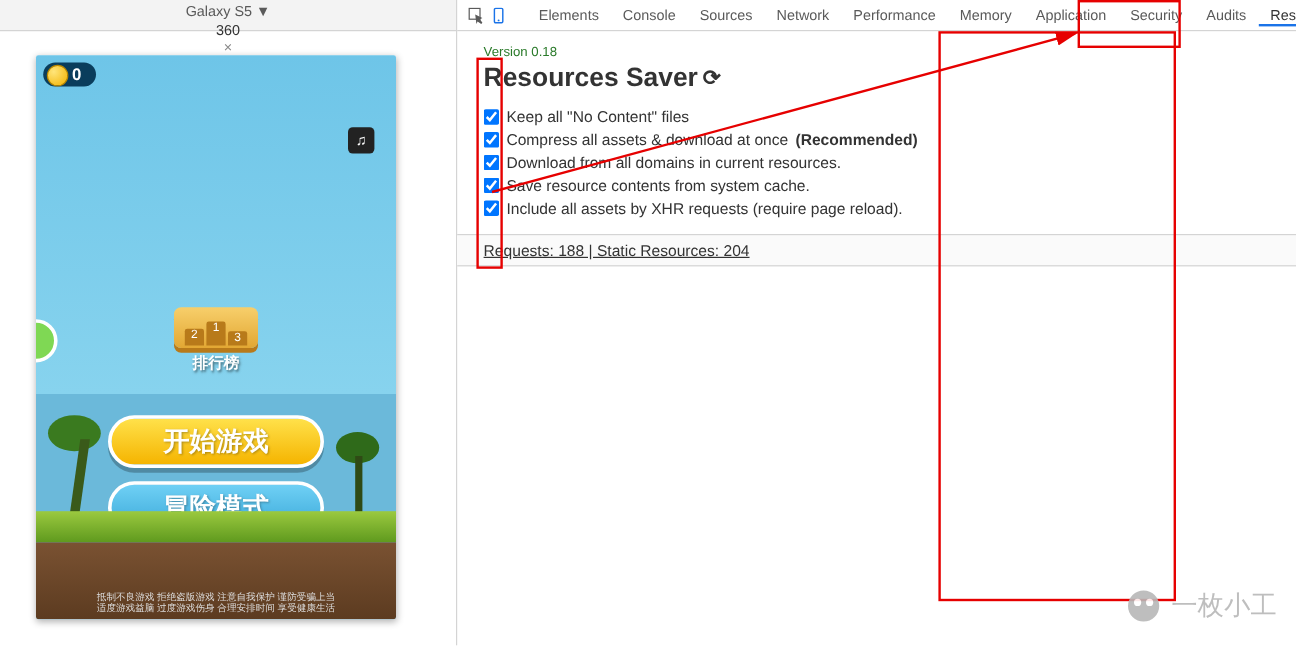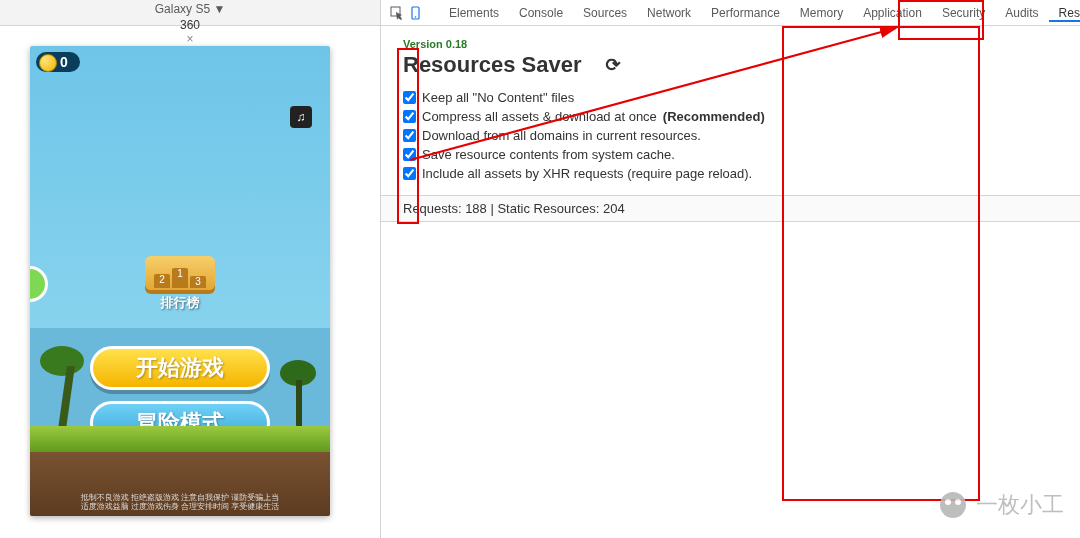--- a/index.html
+++ b/index.html
@@ -53,26 +53,26 @@
 .right-pane { position:absolute; left:380px; top:0; right:0; height:538px; border-left:1px solid #d4d4d4; background:#fff; }
 .dt-toolbar { height:26px; border-bottom:1px solid #d4d4d4; display:flex; align-items:center; padding:0 6px; gap:0; font-size:12px; color:#5a5a5a; }
 .dt-ico { width:16px; height:16px; display:inline-flex; align-items:center; justify-content:center; margin:0 3px; cursor:pointer; }
 .dt-tab { padding:0 10px; height:26px; line-height:26px; cursor:pointer; color:#5a5a5a; white-space:nowrap; }
 .dt-tab.active { color:#333; border-bottom:2px solid #1a73e8; }
 .dt-divider { width:1px; height:16px; background:#d4d4d4; margin:0 6px; }
 
 
 .panel { padding:12px 22px; font-family: "Segoe UI", sans-serif; display:none; color:#333; }
 .panel.active { display:block; }
-.version { color:#2a7a2a; font-size:11px;font-weight:bold; }
-.panel h2 { font-size:22px; font-weight:600; margin:2px 0 12px 0; display:flex; align-items:center; gap:24px; }
+.version { color:#2a7a2a; font-size:11px; }
+.panel h2 { font-size:22px; font-weight:600; margin:2px 0 12px 0; display:flex; align-items:center; gap:4px; }
 .reload { font-size:18px; cursor:pointer; }
 .opt { display:flex; align-items:center; gap:6px; font-size:13px; margin:4px 0; color:#333; }
 .opt input { margin:0; }
-.stats-bar { border-top:1px solid #d4d4d4; border-bottom:1px solid #d4d4d4; padding:5px 22px; margin:14px -22px 0 -22px; font-size:13px; color:#333; background:#fafafa; }
+.stats-bar { border-top:1px solid #d4d4d4; border-bottom:1px solid #d4d4d4; padding:5px 22px; margin:14px -22px 0 -22px; font-size:13px; color:#333; background:#fafafa;text-decoration:underline; }
 
 
 .anno { position:absolute; border:2px solid #e60000; pointer-events:none; }
 .arrow-svg { position:absolute; left:380px; top:0; width:700px; height:260px; pointer-events:none; }
 
 
 .watermark { position:absolute; right:16px; bottom:18px; display:flex; align-items:center; gap:10px; color:#b8b8b8; font-size:22px; font-family:"Microsoft YaHei",sans-serif; opacity:.9; }
 .wm-ico { width:26px; height:26px; border-radius:50%; background:#b8b8b8; position:relative; }
 .wm-ico::before { content:""; position:absolute; top:7px; left:5px; width:6px; height:6px; background:#fff; border-radius:50%; }
 .wm-ico::after { content:""; position:absolute; top:7px; right:5px; width:6px; height:6px; background:#fff; border-radius:50%; }

